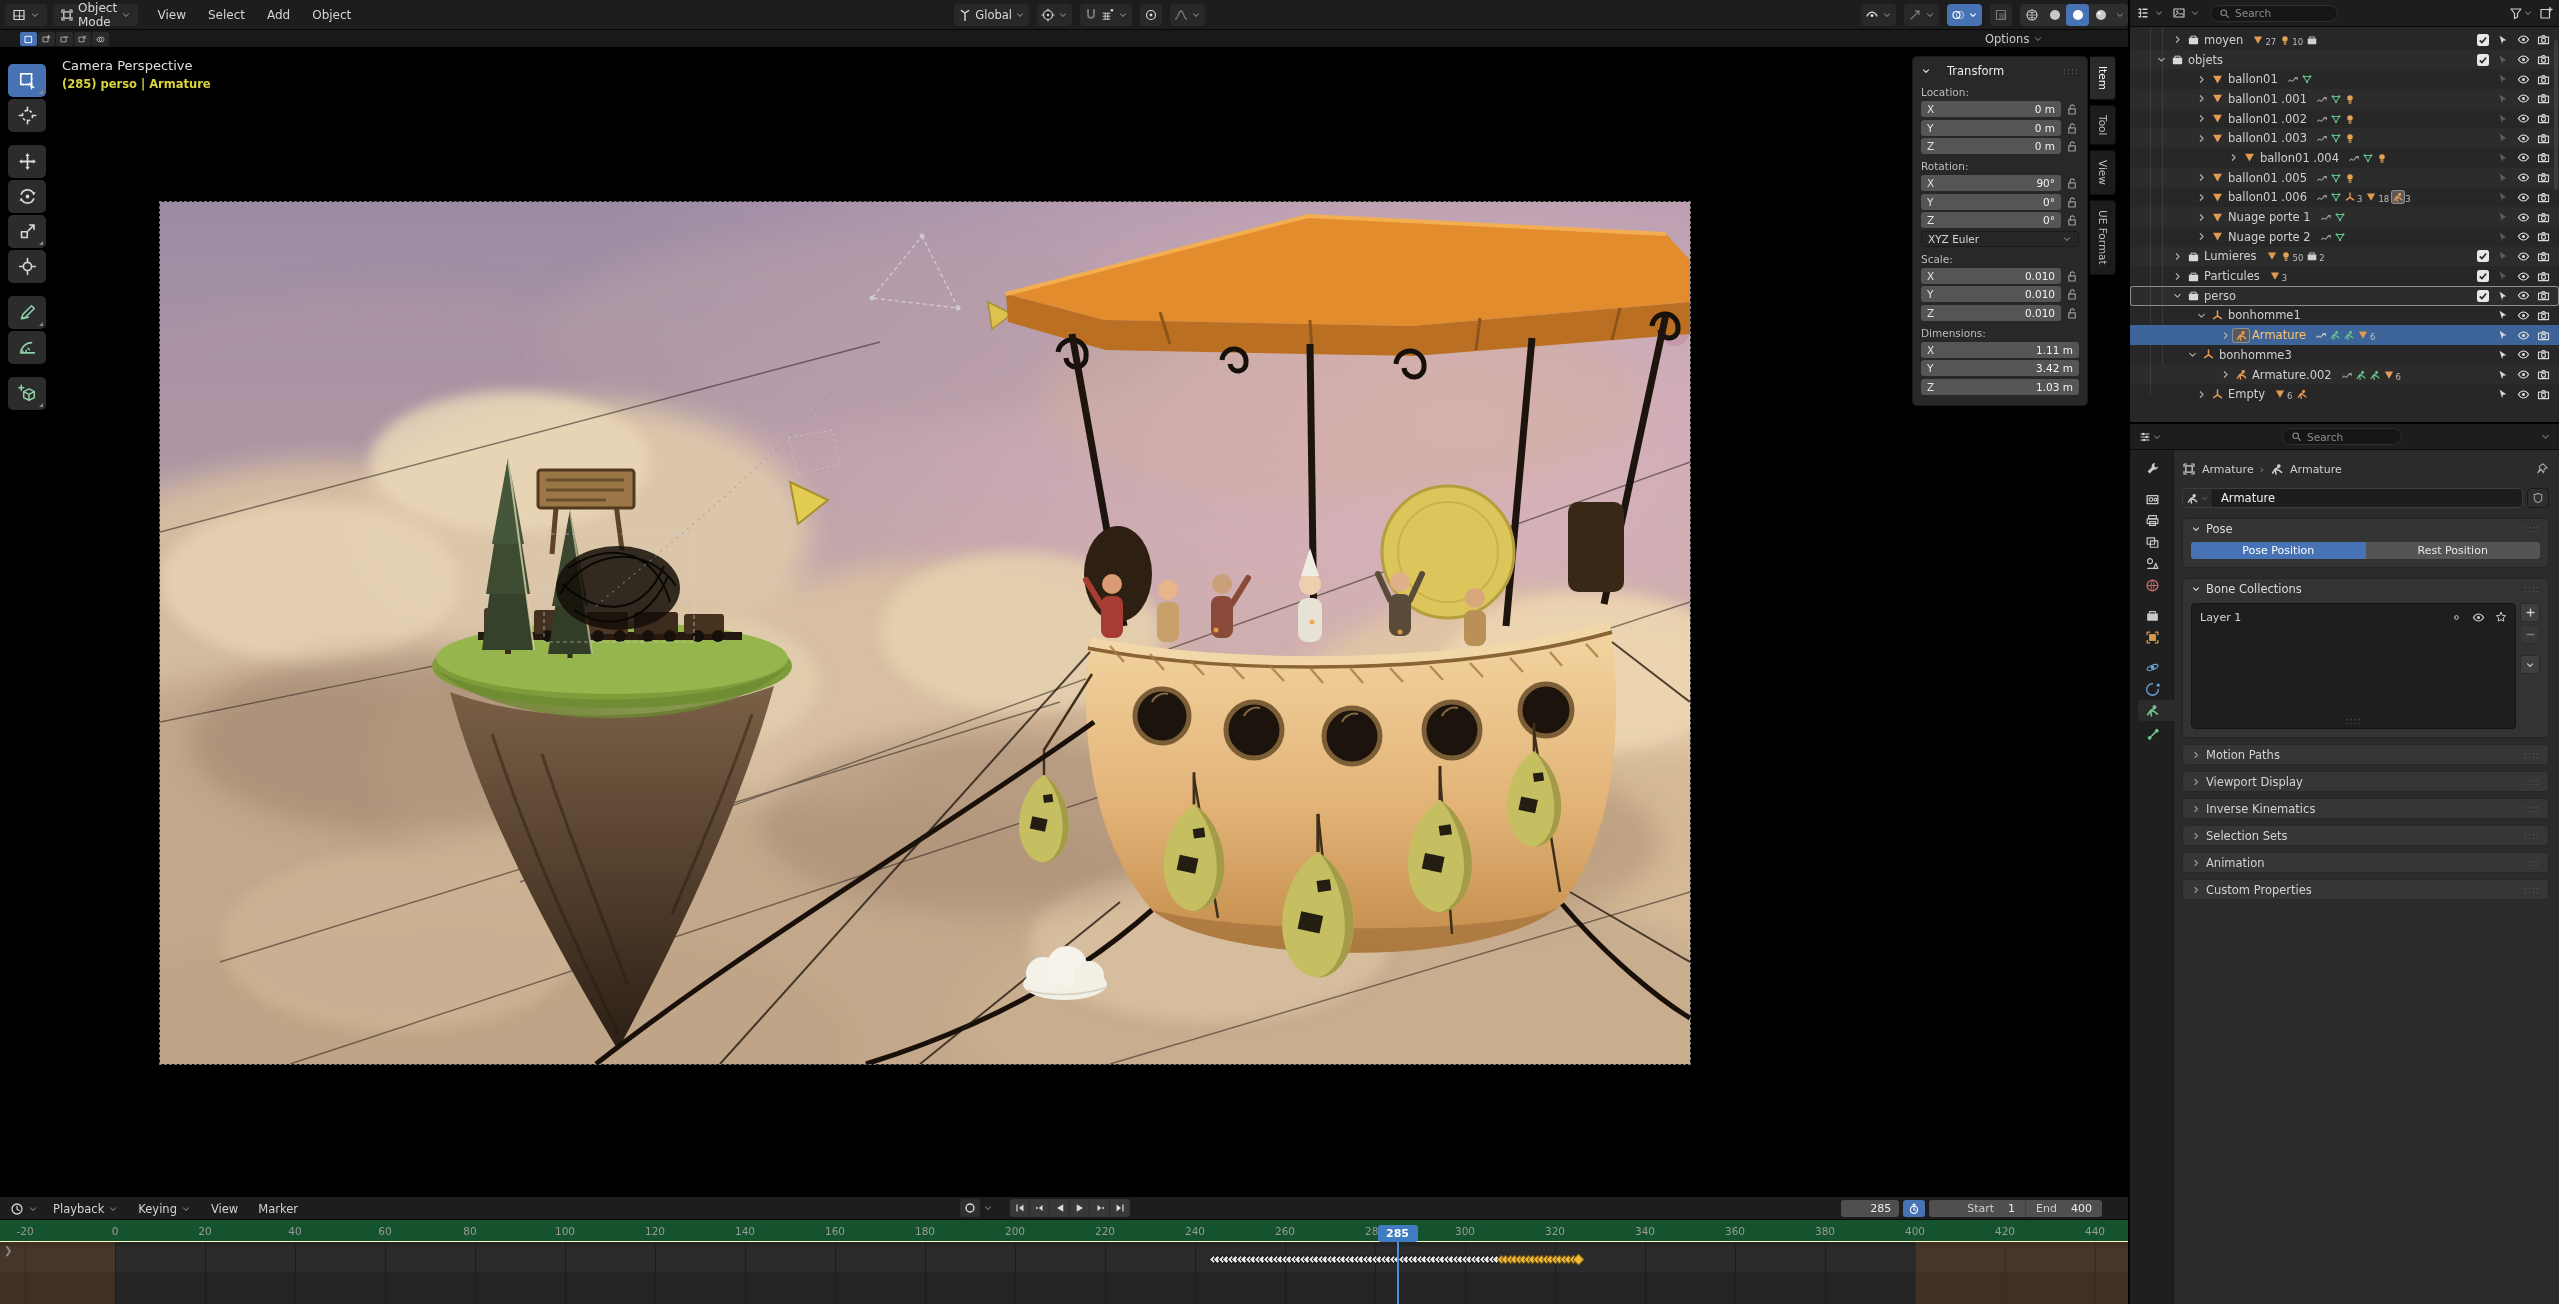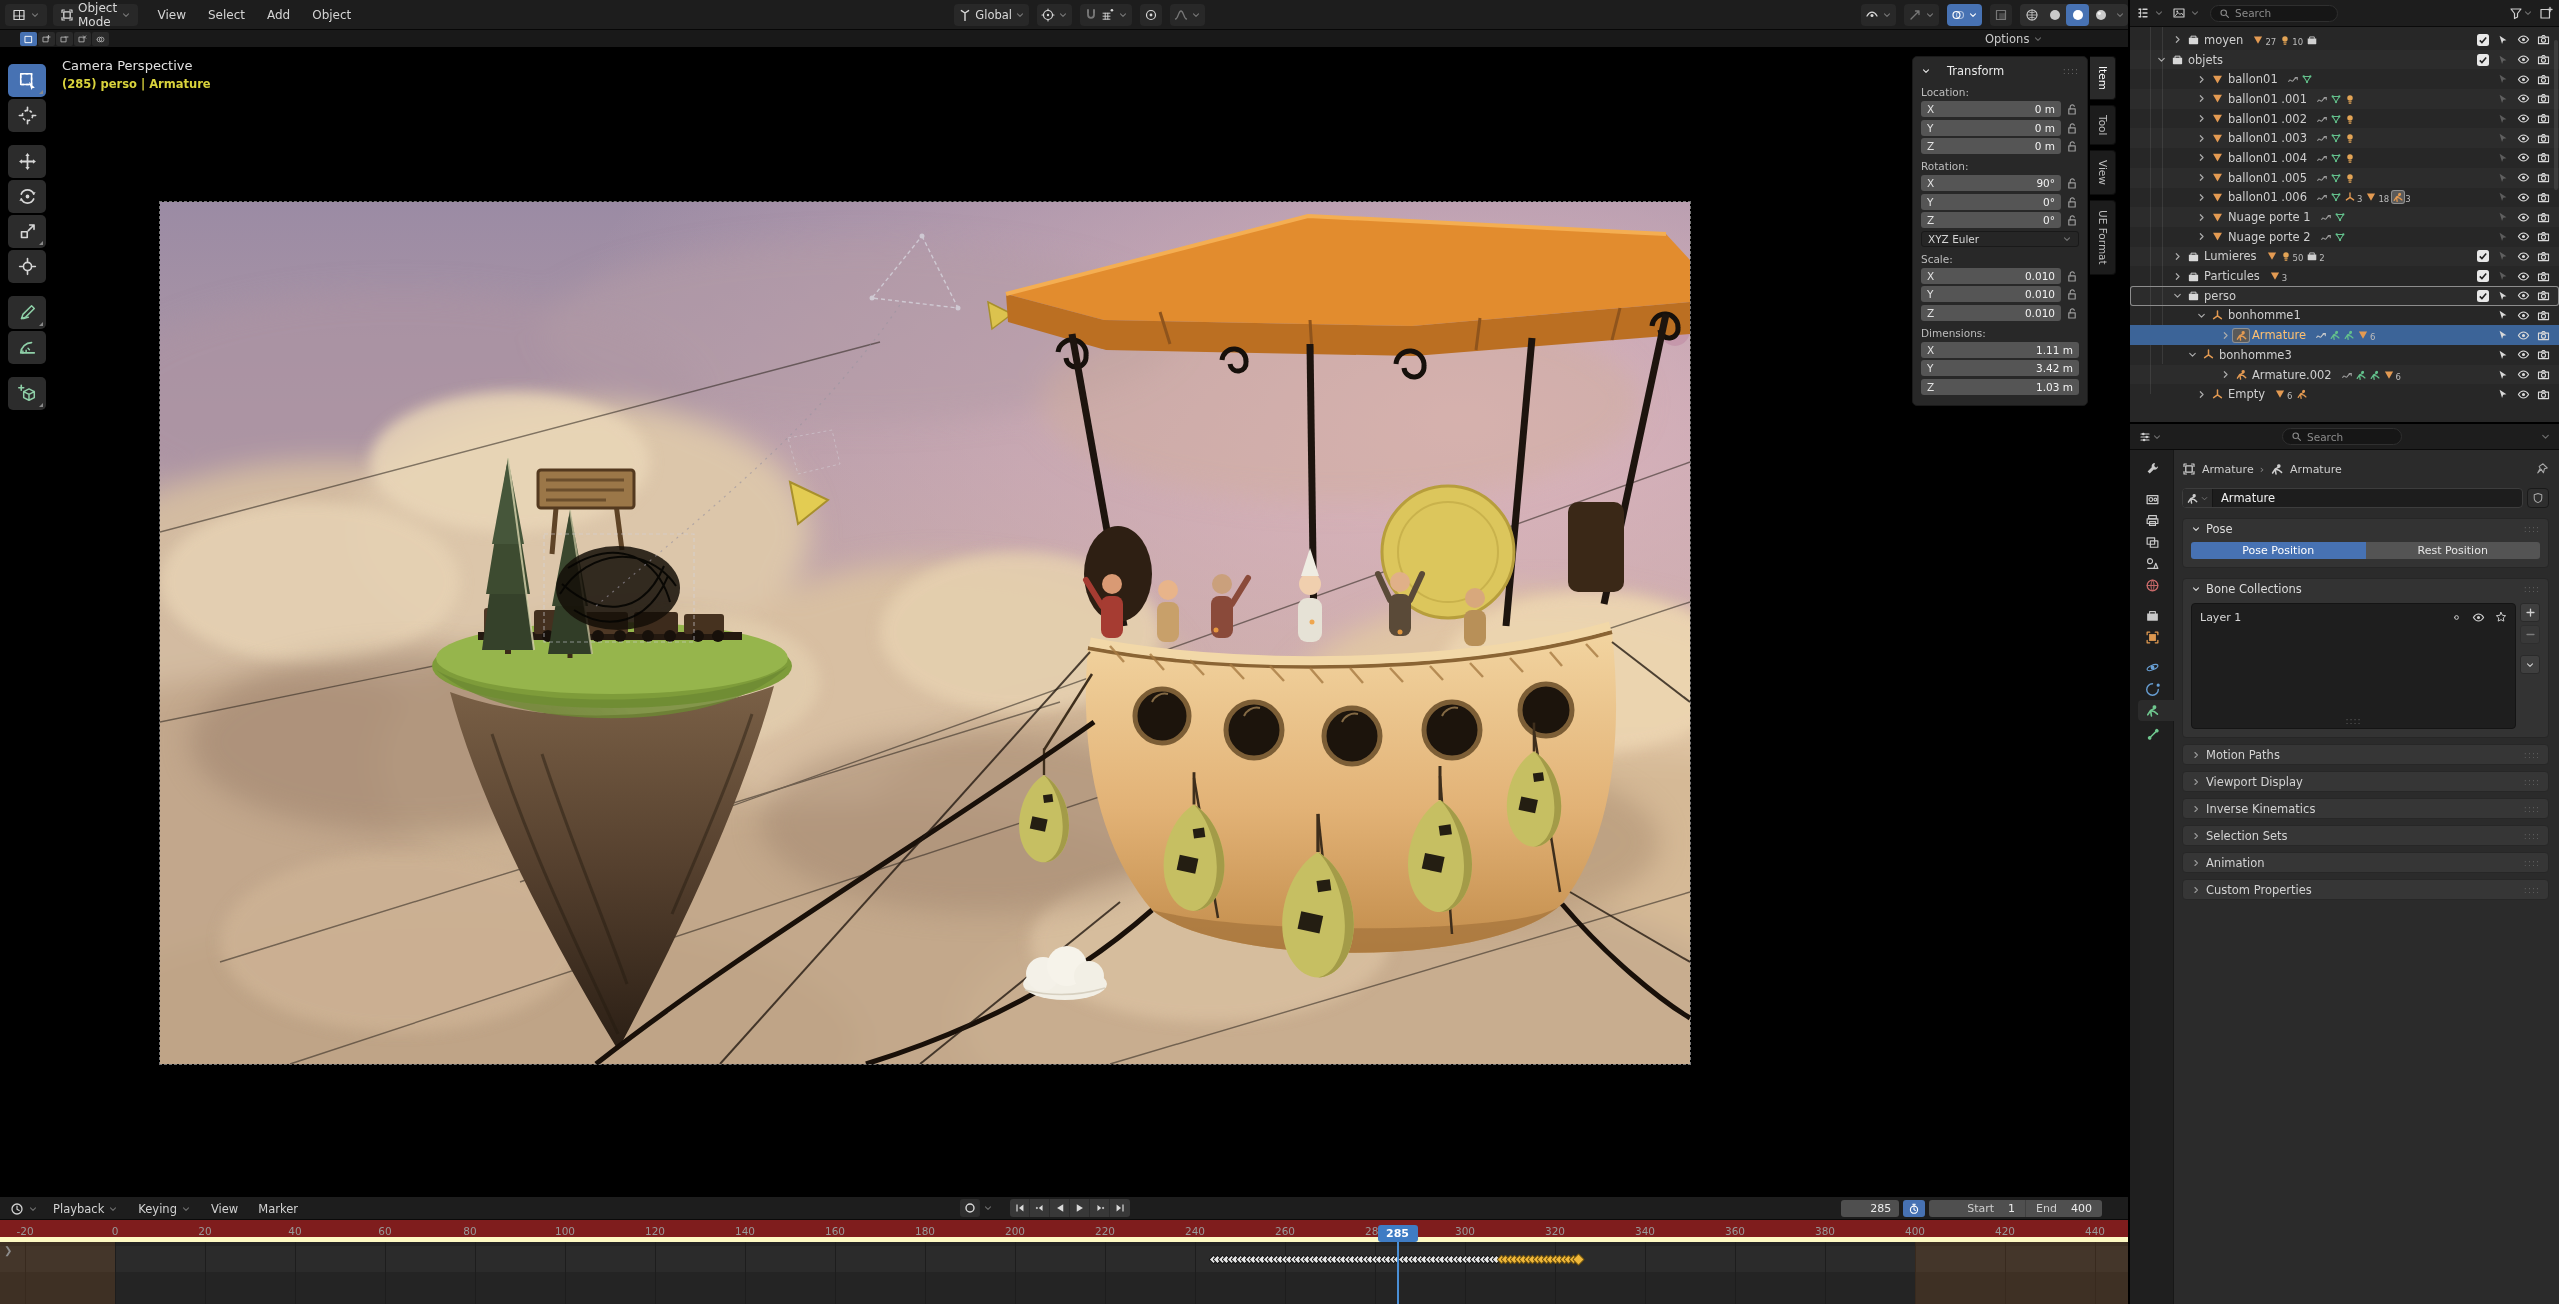--- a/index.html
+++ b/index.html
@@ -115,21 +115,21 @@
   .tl-menu{display:flex;align-items:center;gap:4px;padding:0 9px;font-size:11.5px;}
   .tl-center{position:absolute;left:960px;top:2px;display:flex;align-items:center;gap:3px;}
   .pb-group{display:flex;background:#383838;border-radius:3px;overflow:hidden;margin-left:14px;}
   .pb-btn{width:20px;height:18px;display:flex;align-items:center;justify-content:center;color:#dadada;border-right:1px solid #2c2c2c;}
   .tlf{height:17px;background:#4f4f4f;border-radius:3px;display:flex;align-items:center;padding:0 8px;color:#ededed;font-size:11px;}
   .tl-right{position:absolute;right:26px;top:3px;display:flex;align-items:center;gap:4px;}
   .sw-btn{width:22px;height:17px;background:#4772b3;border-radius:3px;display:flex;align-items:center;justify-content:center;color:#fff;}
   .range-group{display:flex;background:#4f4f4f;border-radius:3px;overflow:hidden;padding-left:28px;}
   .range-cell{display:flex;align-items:center;gap:14px;padding:0 10px;height:17px;color:#ededed;border-right:1px solid #404040;font-size:11px;}
   .range-cell .lab{color:#cfcfcf;}
-  .tl-ruler{position:absolute;left:0;top:23px;width:100%;height:22px;background:#7f1d1d;border-bottom:5px solid #fef9c3;}
+  .tl-ruler{position:absolute;left:0;top:23px;width:100%;height:22px;background:#14532d;border-bottom:1px solid #fef9c3;}
   .tick{position:absolute;top:5px;transform:translateX(-50%);color:#999999;font-size:10.5px;}
   .tl-body{position:absolute;left:0;top:45px;width:100%;height:64px;background:#242424;overflow:hidden;}
   .gline{position:absolute;top:0;bottom:0;width:1px;background:#1d1d1d;}
   .outrange{position:absolute;top:0;bottom:0;background:rgba(200,110,40,.16);}
   .sumband{position:absolute;left:0;right:0;top:4px;height:26px;background:rgba(255,255,255,.035);}
   .kf{position:absolute;top:14px;width:7px;height:7px;transform:rotate(45deg);background:#e6e6e6;border:1px solid #141414;border-radius:1px;}
   .kf.sel{background:#f0b83a;border-color:#6e5210;}
   .kf.big{width:9px;height:9px;top:13px;}
   .playhead-line{position:absolute;width:2px;background:#4a8fd6;}
   .playhead-badge{position:absolute;width:40px;height:17px;background:#3f7cc4;border-radius:3px;color:#fff;font-weight:bold;font-size:11px;display:flex;align-items:center;justify-content:center;}
@@ -1223,21 +1223,21 @@
             </span>
             <span class="o-cell ic">
               <svg viewBox="0 0 14 14" width="13" height="13">
                 <path d="M1.6 4.4h10.8v7H1.6z" fill="none" stroke="currentColor" stroke-width="1.2" stroke-linecap="round" stroke-linejoin="round"></path>
                 <path d="M4.8 7.8a2.2 2.2 0 104.4 0 2.2 2.2 0 10-4.4 0" fill="none" stroke="currentColor" stroke-width="1.2" stroke-linecap="round" stroke-linejoin="round"></path>
                 <path d="M5 4.4l1-1.6h2l1 1.6" fill="none" stroke="currentColor" stroke-width="1.1" stroke-linecap="round" stroke-linejoin="round"></path>
               </svg>
             </span>
           </span>
         </div>
-        <div class="o-row" style="padding-left: 64px;">
+        <div class="o-row" style="padding-left: 96px;">
           <span class="o-exp ic">
             <svg viewBox="0 0 14 14" width="11" height="11">
               <path d="M5.5 3.5L9 7l-3.5 3.5" fill="none" stroke="currentColor" stroke-width="1.5" stroke-linecap="round" stroke-linejoin="round"></path>
             </svg>
           </span>
           <span class="o-oicon ic" style="color: rgb(227, 154, 82);">
             <svg viewBox="0 0 14 14" width="13" height="13">
               <path d="M2.2 3h9.6L7 11.4z" fill="currentColor"></path>
             </svg>
           </span>

